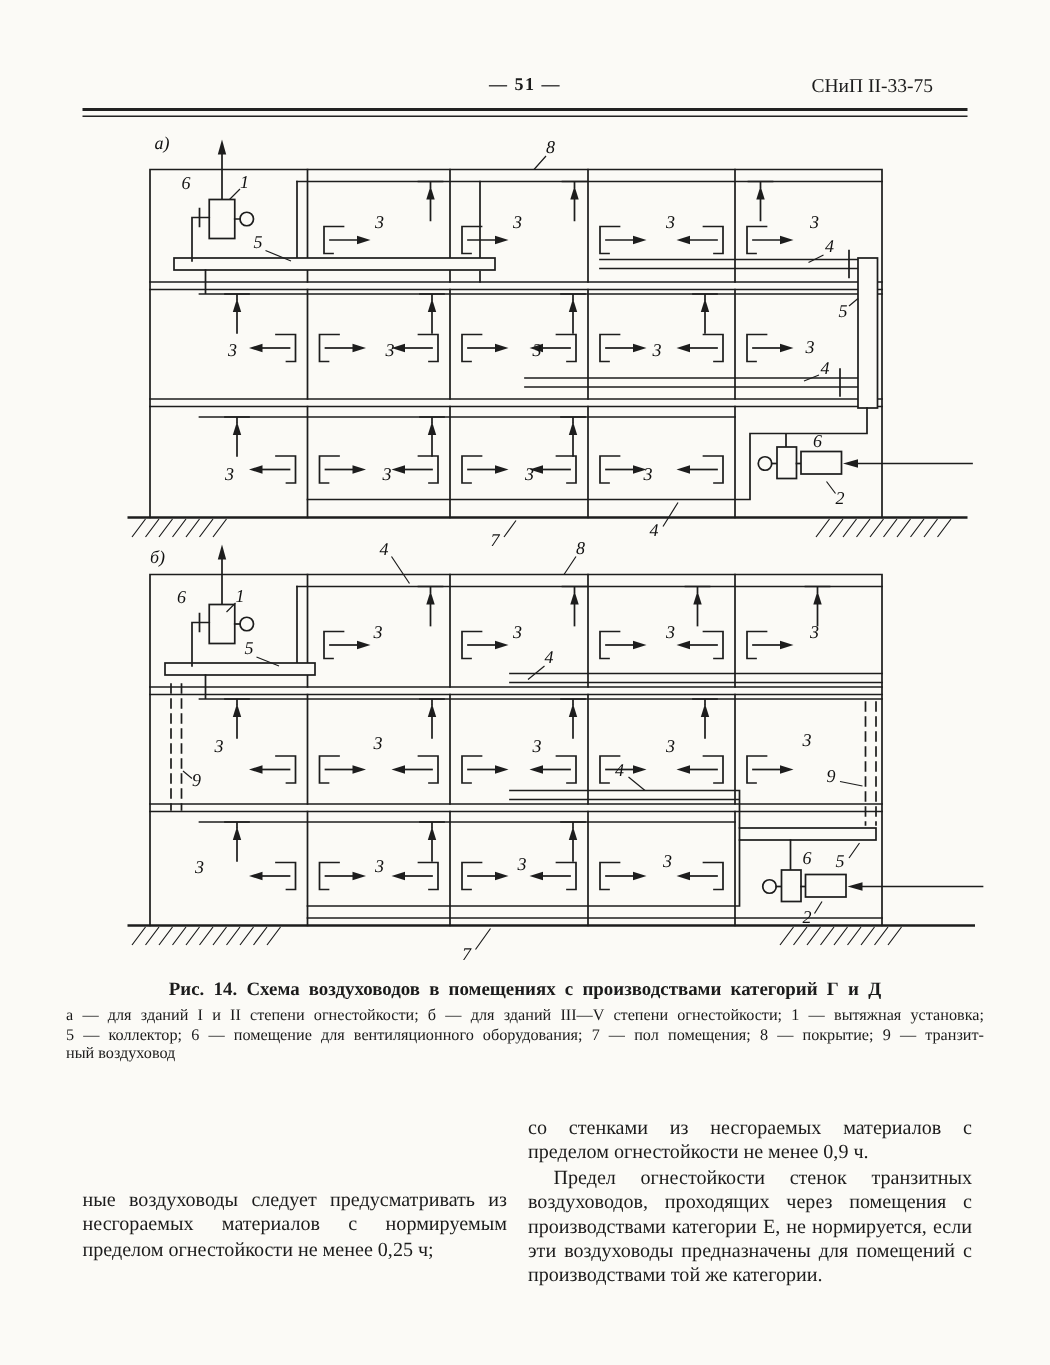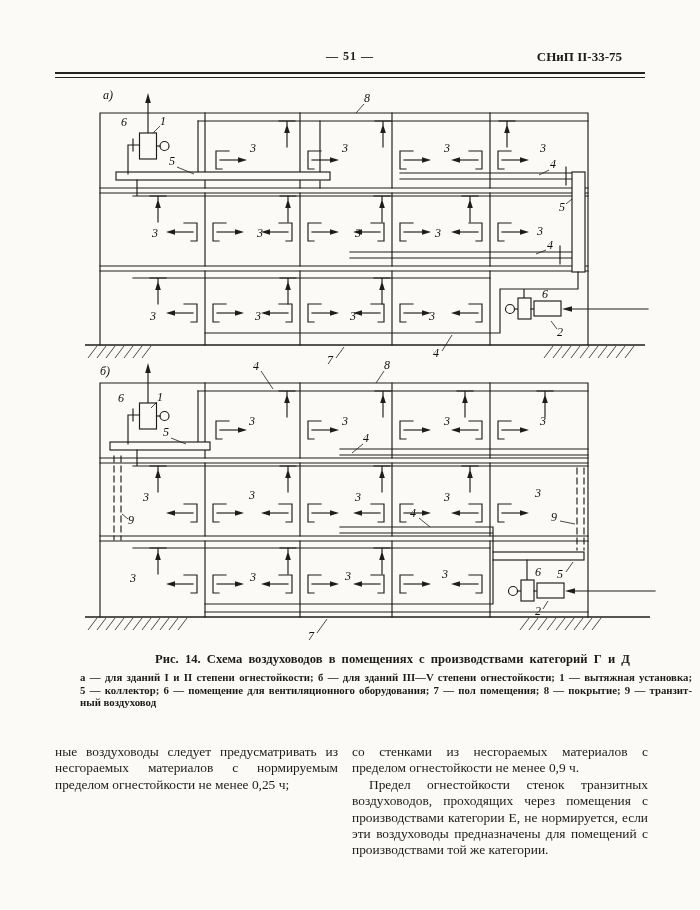--- a/index.html
+++ b/index.html
@@ -1,32 +1,32 @@
 <!DOCTYPE html>
 <html lang="ru"><head>
 <meta charset="utf-8">
 <style>
   html,body{margin:0;padding:0;}
   body{width:700px;height:910px;background:#fbfaf6;position:relative;
        font-family:"Liberation Serif",serif;color:#1b1b1b;overflow:hidden;}
   .hdr-num{position:absolute;top:49px;left:0;width:700px;text-align:center;
            font-size:12px;font-weight:bold;letter-spacing:1px;}
-  .hdr-code{position:absolute;top:49px;right:78px;font-size:13px;font-weight:bold;}
+  .hdr-code{position:absolute;top:49px;right:78px;font-size:13px;font-weight:normal;}
   .hdr-rule{position:absolute;top:72px;left:55px;width:590px;height:3px;
             border-top:2px solid #222;border-bottom:1px solid #222;}
   .figsvg{position:absolute;left:0;top:85px;}
-  .caption{position:absolute;top:652px;left:70px;width:560px;text-align:right;
+  .caption{position:absolute;top:652px;left:70px;width:560px;text-align:center;
            font-size:12.6px;font-weight:bold;word-spacing:3px;}
   .legend{position:absolute;top:671px;left:44px;width:612px;
-          font-size:10.8px;font-weight:bold;line-height:12.6px;margin-left:36px;}
+          font-size:10.8px;font-weight:normal;line-height:12.6px;}
   .legend .jl{text-align:justify;text-align-last:justify;}
   .legend .cl{}
   .col{position:absolute;top:744px;font-size:13.4px;line-height:16.4px;
        text-align:justify;}
-  .col-left{left:55px;width:283px;}
+  .col-left{left:55px;width:283px;margin-top:48px;}
   .col-right{left:352px;width:296px;}
   .col p{margin:0;}
   .col p.ind{text-indent:17px;}
   .s{stroke:#1d1d1d;stroke-width:1.15;fill:none;stroke-linecap:square;}
   .hv{stroke:#1d1d1d;stroke-width:1.6;fill:none;}
   .t{stroke:#1d1d1d;stroke-width:0.8;fill:none;}
   .f{fill:#1d1d1d;stroke:none;}
   .dash{stroke-dasharray:6 4;}
   .wf{fill:#fbfaf6;}
   text.m{font-family:"Liberation Serif",serif;font-style:italic;font-size:12px;fill:#111;}

